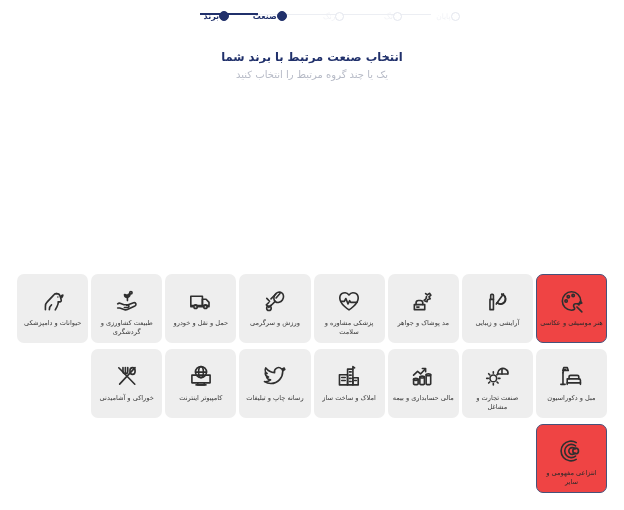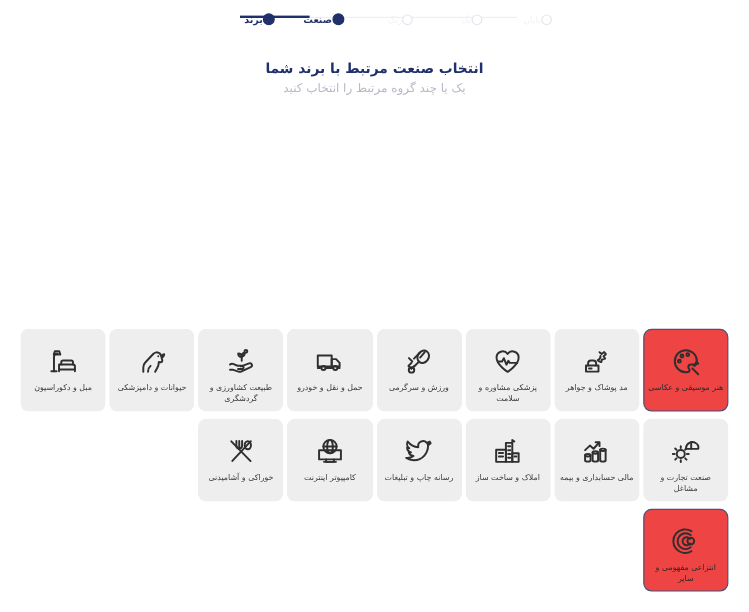--- a/index.html
+++ b/index.html
@@ -208,20 +208,33 @@
             <circle cx="14" cy="7" r="1.1" fill="none" stroke="currentColor" stroke-width="1.5" stroke-linecap="round" stroke-linejoin="round"></circle>
             <path fill="none" stroke="currentColor" stroke-width="1.5" stroke-linecap="round" stroke-linejoin="round" d="M17.5 17.5 22 22"></path>
             <path fill="none" stroke="currentColor" stroke-width="1.5" stroke-linecap="round" stroke-linejoin="round" d="m19.3 15.7 1.3-3.3 1.4 1.4-3.3 1.3z"></path>
           </svg>
         </div>
         <div class="card-label">هنر موسیقی و عکاسی</div>
       </div>
       <div class="card">
         <div class="card-icon">
           <svg viewBox="0 0 24 24">
+            <path fill="none" stroke="currentColor" stroke-width="1.5" stroke-linecap="round" stroke-linejoin="round" d="M5.5 10.5h3.2v9.5H5.5z"></path>
+            <path fill="none" stroke="currentColor" stroke-width="1.5" stroke-linecap="round" stroke-linejoin="round" d="M6.2 10.5V6.8c0-.5.4-.9.9-.9h.7c.5 0 .9.4.9.9v3.7"></path>
+            <path fill="none" stroke="currentColor" stroke-width="1.5" stroke-linecap="round" stroke-linejoin="round" d="M12.2 13.6a4.6 4.6 0 1 0 4.3-7.9"></path>
+            <path fill="none" stroke="currentColor" stroke-width="1.5" stroke-linecap="round" stroke-linejoin="round" d="M16.5 5.7a4.6 4.6 0 0 1 .9 8.6"></path>
+            <path fill="none" stroke="currentColor" stroke-width="1.5" stroke-linecap="round" stroke-linejoin="round" d="m11.3 14.8 6.6-9.3"></path>
+            <path fill="none" stroke="currentColor" stroke-width="1.5" stroke-linecap="round" stroke-linejoin="round" d="M17.4 14.3a4.6 4.6 0 0 1-5.2-.7"></path>
+          </svg>
+        </div>
+        <div class="card-label">آرایشی و زیبایی</div>
+      </div>
+      <div class="card">
+        <div class="card-icon">
+          <svg viewBox="0 0 24 24">
             <path fill="none" stroke="currentColor" stroke-width="1.5" stroke-linecap="round" stroke-linejoin="round" d="M4 15.3h9.6V20H4z"></path>
             <path fill="none" stroke="currentColor" stroke-width="1.5" stroke-linecap="round" stroke-linejoin="round" d="M5.6 15.3v-1.6c0-1.2 1-2.2 2.2-2.2h1.8c1.2 0 2.2 1 2.2 2.2v1.6"></path>
             <path fill="none" stroke="currentColor" stroke-width="1.5" stroke-linecap="round" stroke-linejoin="round" d="M13 11.3c1.5-.5 2.2-1.9 2.2-3.4"></path>
             <path fill="none" stroke="currentColor" stroke-width="1.5" stroke-linecap="round" stroke-linejoin="round" d="m14.4 5.1 1.6 1.3 2-1.5 1.3 1.7-1.8 1.5 1.2 1.9-2.4.7-.6 2-2-.8"></path>
             <path fill="none" stroke="currentColor" stroke-width="1.5" stroke-linecap="round" stroke-linejoin="round" d="M6.3 17.6h2"></path>
           </svg>
         </div>
         <div class="card-label">مد پوشاک و جواهر</div>
       </div>
       <div class="card">

